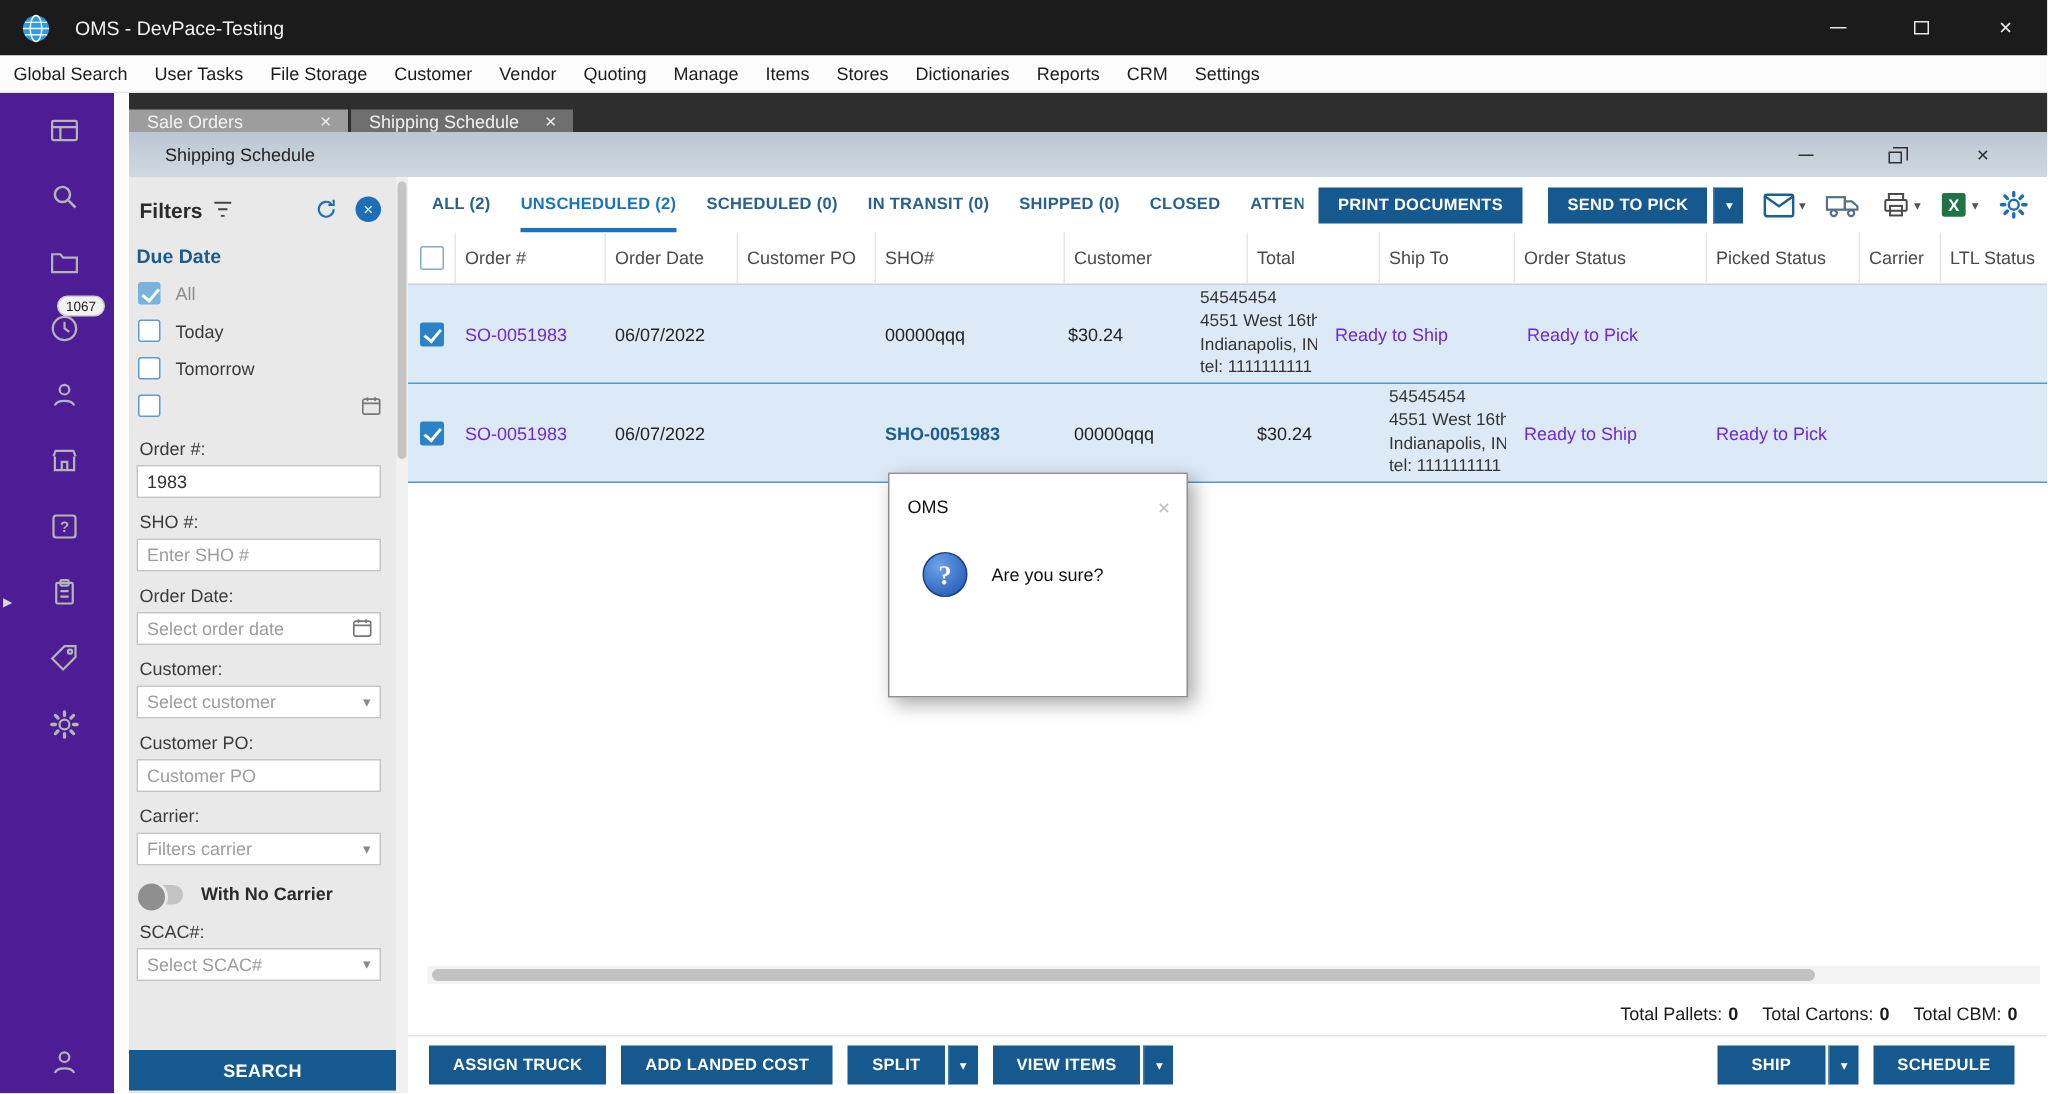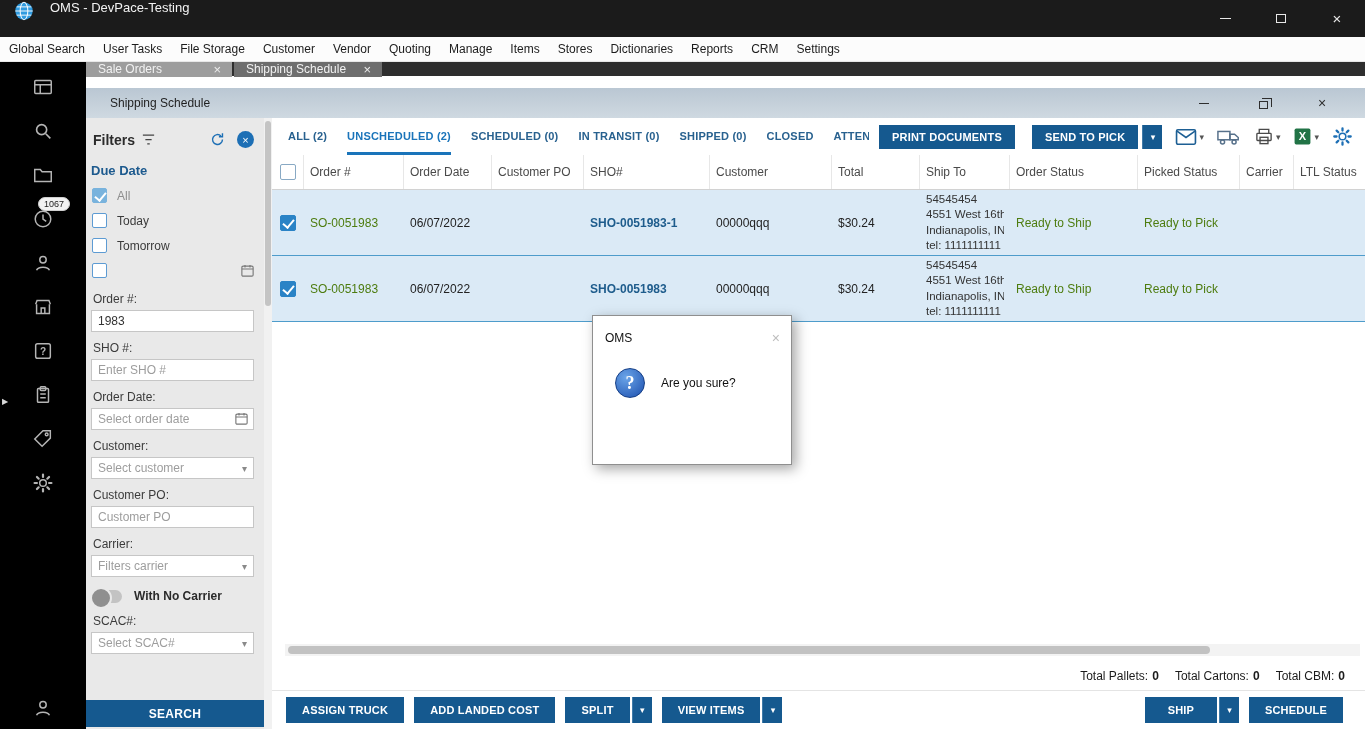--- a/index.html
+++ b/index.html
@@ -2,40 +2,40 @@
 <html><head>
 <meta charset="utf-8">
 <style>
   *{box-sizing:border-box;margin:0;padding:0}
   html,body{width:1365px;height:729px;overflow:hidden}
   body{font-family:"Liberation Sans",sans-serif;font-size:12px;color:#222;background:#fff}
   svg{display:block}
   #app{position:relative;width:1365px;height:729px;background:#fff;overflow:hidden}
 
   
-  #titlebar{position:absolute;left:0;top:0;width:1365px;height:37px;background:#1b1b1b;display:flex;align-items:flex-start;color:#fff}
+  #titlebar{position:absolute;left:0;top:0;width:1365px;height:37px;background:#1b1b1b;display:flex;align-items:center;color:#fff}
   #titlebar .app-icon{margin-left:13px}
   #titlebar .title{margin-left:15px;font-size:13px;color:#f2f2f2}
   .win-controls{margin-left:auto;display:flex;height:100%}
   .wc-btn{width:56px;height:100%;display:flex;align-items:center;justify-content:center;color:#e8e8e8;font-size:15px;cursor:default}
   .glyph-min{width:11px;height:0;border-top:1px solid #e8e8e8}
   .glyph-max{width:10px;height:9px;border:1px solid #e8e8e8}
 
   
   #menubar{position:absolute;left:0;top:37px;width:1365px;height:25px;background:#fcfcfc;border-bottom:1px solid #e8e8e8;display:flex;align-items:center;color:#1c1c1c}
   .menu-item{padding:0 9px;line-height:25px;white-space:nowrap}
 
   
-  #sidebar{position:absolute;left:0;top:62px;width:86px;height:667px;background:#000000}
+  #sidebar{position:absolute;left:0;top:62px;width:76px;height:667px;background:#4c1d95}
   .sb-icon{position:absolute;left:32px;width:22px;height:22px;color:#b5b5b5}
   .sb-badge{position:absolute;left:38px;top:135px;background:#f2f2f2;color:#1c1c1c;font-size:9px;padding:1px 5px;border-radius:7px;border:1px solid #cfcfcf;z-index:2}
   .sb-expander{position:absolute;left:0;top:330px;width:10px;height:18px;color:#d8d8d8;font-size:8px;display:flex;align-items:center;justify-content:center}
 
   
-  #tabstrip{position:absolute;left:86px;top:62px;width:1279px;height:14px;background:#2e2e2e;display:flex;align-items:center}
+  #tabstrip{position:absolute;left:86px;top:62px;width:1279px;height:26px;background:#2e2e2e;display:flex;align-items:flex-end}
   .doc-tab{display:flex;align-items:center;padding:0 8px 0 12px;font-size:12px;color:#f2f2f2;margin-right:2px}
   .doc-tab.inactive{background:#9d9d9d;width:146px}
   .doc-tab.active{background:#6e6e6e;width:148px}
   .tab-close{margin-left:auto;font-size:13px;color:#ececec;padding:0 3px}
 
   
   #window{position:absolute;left:86px;top:88px;width:1279px;height:641px;background:#fff}
   #win-titlebar{position:absolute;left:0;top:0;width:100%;height:30px;background:linear-gradient(#bac7d3,#cfd9e1);display:flex;align-items:center;font-size:12px;color:#1f1f1f}
   #win-titlebar .title{margin-left:24px}
   .win2-controls{margin-left:auto;display:flex;align-items:center;gap:45px;margin-right:36px;color:#2e2e2e}
@@ -90,21 +90,21 @@
   .g-header{display:flex;height:35px;border-bottom:1px solid #d2d2d2;color:#4a4a4a}
   .g-header .cell{display:flex;align-items:center;padding:0 6px;border-right:1px solid #e7e7e7;overflow:hidden;white-space:nowrap}
   .g-row{display:flex;height:66px;background:#dbeaf6;border-bottom:1px solid #4e9ccb}
   .g-row .cell{display:flex;align-items:center;padding:0 6px;overflow:hidden;white-space:nowrap}
   .cw0{width:32px;justify-content:center;padding:0!important}
   .cw1{width:100px}.cw2{width:88px}.cw3{width:92px}.cw4{width:126px}.cw5{width:122px}
   .cw6{width:88px}.cw7{width:90px}.cw8{width:128px}.cw9{width:102px}.cw10{width:54px}
   .cw11{flex:1;border-right:none!important}
   .cell.shipto{flex-direction:column;align-items:flex-start;justify-content:center;font-size:11.5px;line-height:15.5px;color:#333}
   .cell.shipto span{display:block;max-width:100%;overflow:hidden;white-space:nowrap}
-  .link{color:#4d7c0f}
+  .link{color:#6d28d9}
   .sho{font-weight:bold;color:#1e5c8c}
   .hdr-cb{width:16px;height:16px;border:1px solid #88a9c4;border-radius:2px;background:#fff}
   .row-cb{width:16px;height:16px}
 
   
   #hscroll{position:absolute;left:13px;right:5px;top:526px;height:12px;background:#f3f3f3}
   #hscroll .thumb{position:absolute;left:3px;top:2px;width:922px;height:8px;background:#c2c2c2;border-radius:4px}
   #totals{position:absolute;right:20px;top:551px;display:flex;gap:16px;font-size:12px;color:#1b1b1b;align-items:center}
   #totals b{margin-left:4px}
   #toolbar{position:absolute;left:0;right:0;bottom:0;height:39px;background:#fff;border-top:1px solid #e4e4e4;display:flex;align-items:center;padding:0 22px 0 14px;gap:10px}
@@ -446,23 +446,20 @@
 
         <div class="g-row">
           <div class="cell cw0">
               <span class="cb checked row-cb"></span>
             </div>
           <div class="cell cw1">
               <span class="link">SO-0051983</span>
             </div>
           <div class="cell cw2">06/07/2022</div>
           <div class="cell cw3"></div>
-          <div class="cell cw4">
-              <span class="sho">SHO-0051983-1</span>
-            </div>
           <div class="cell cw5">00000qqq</div>
           <div class="cell cw6">$30.24</div>
           <div class="cell cw7 shipto">
             <span>54545454</span>
               <span>4551 West 16th</span>
               <span>Indianapolis, IN</span>
               <span>tel: 1111111111</span>
           </div>
           <div class="cell cw8">
               <span class="link">Ready to Ship</span>

